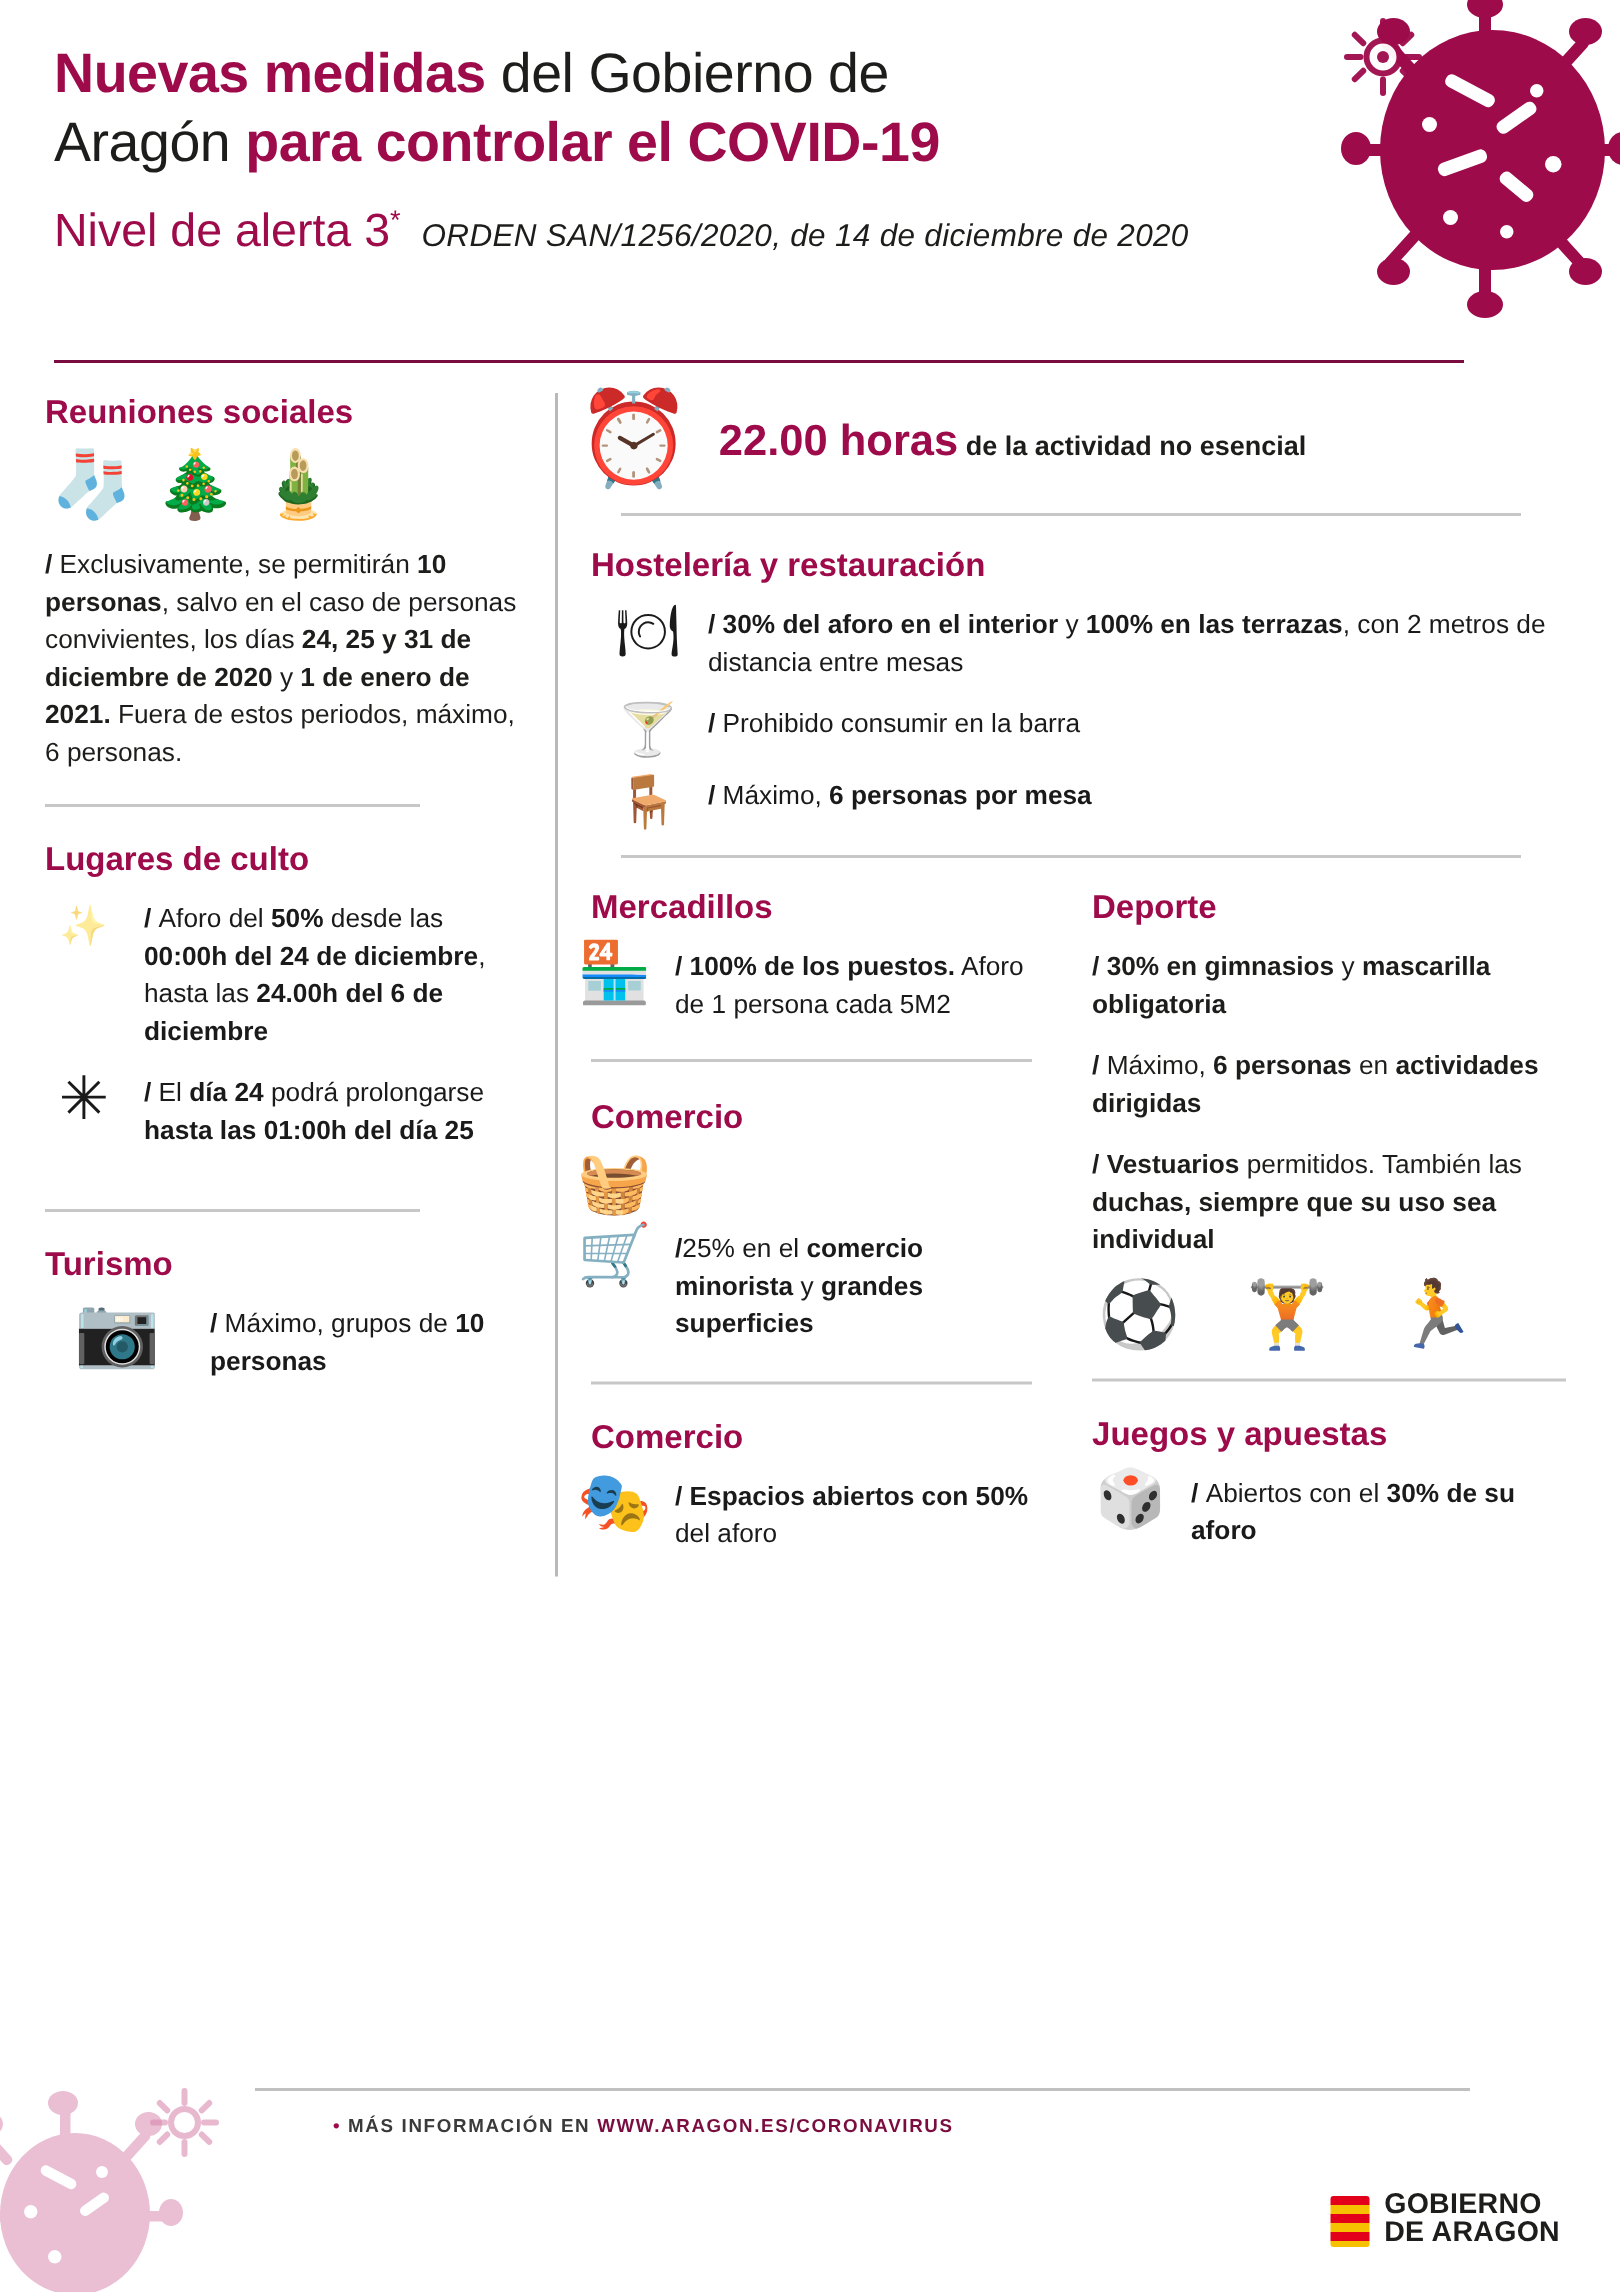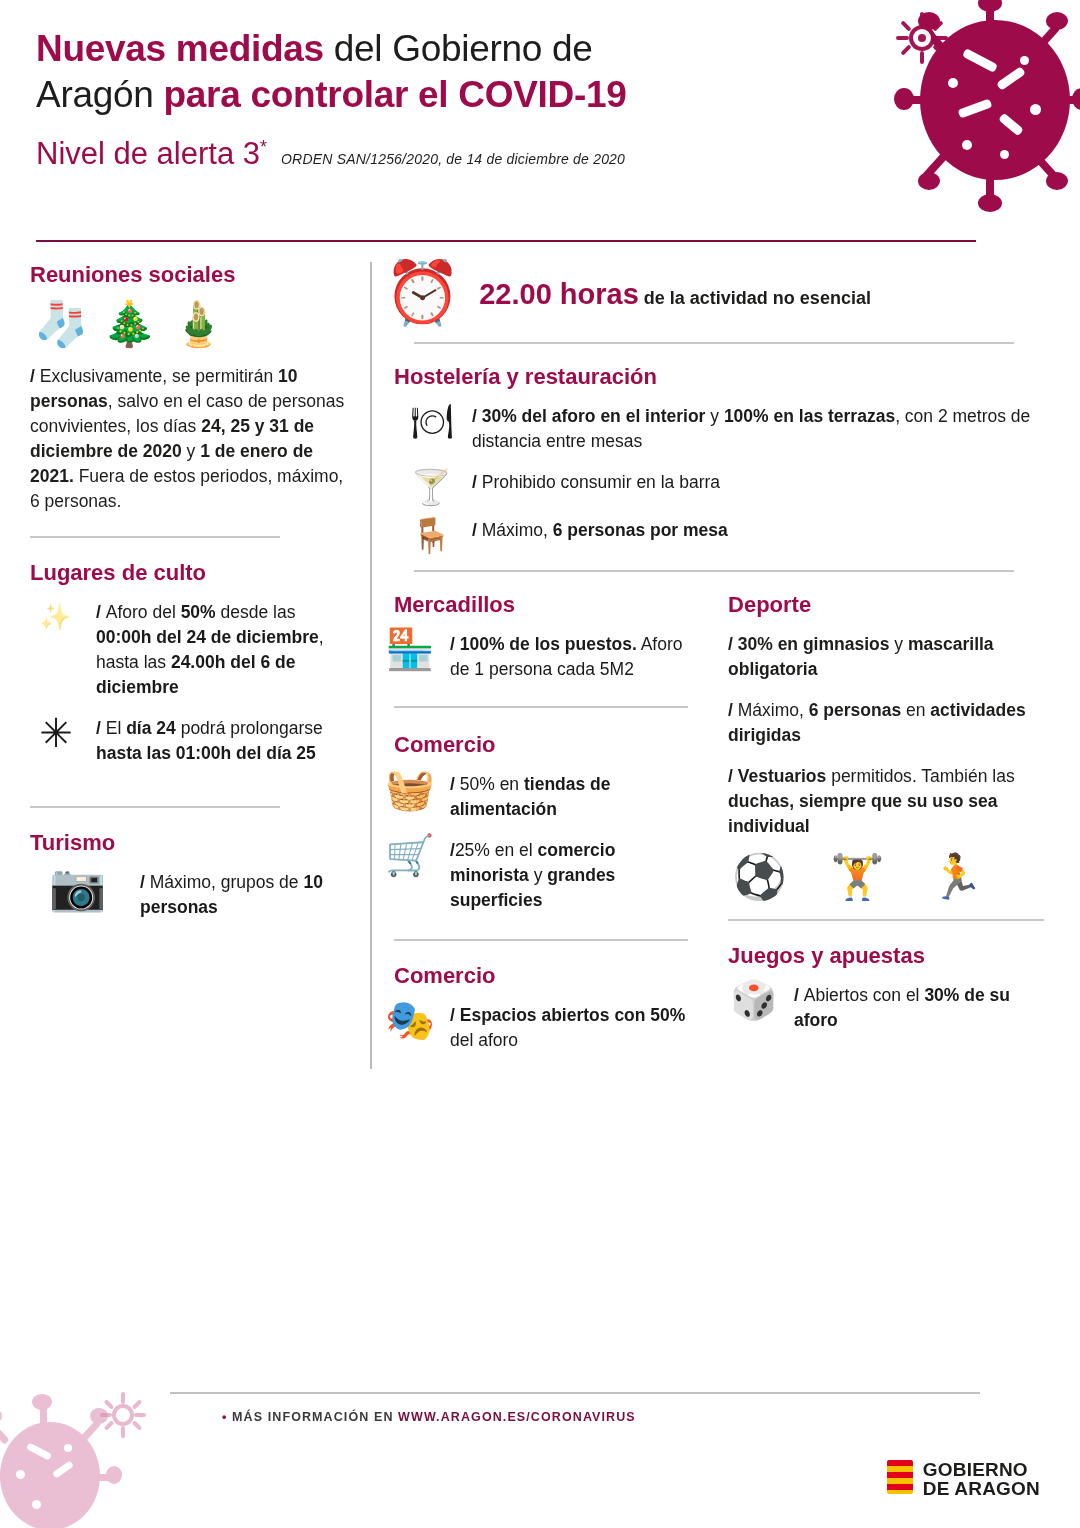--- a/index.html
+++ b/index.html
@@ -74,21 +74,21 @@
     align-items: baseline;
     gap: 14px;
   }
   .alert {
     font-size: 31px;
     color: #9e0b4a;
     font-weight: normal;
   }
   .alert sup { font-size: 18px; }
   .orden {
-    font-size: 14px;
+    font-size: 21px;
     font-style: italic;
     color: #1d1d1b;
     letter-spacing: 0.2px;
   }
   .hrule {
     position: absolute;
     left: 36px;
     top: 240px;
     width: 940px;
     height: 2px;
@@ -199,21 +199,21 @@
     font-weight: bold;
   }
   .footer-info .url { color: #7a0d3f; }
   .footer-info .dot-b { color: #9e0b4a; }
 
   .gob {
     position: absolute;
     right: 40px;
     top: 1460px;
     display: flex;
-    align-items: flex-start;
+    align-items: flex-end;
     gap: 10px;
   }
   .gob .flag {
     width: 26px;
     height: 34px;
     background: repeating-linear-gradient(
       to bottom,
       #e2001a 0 6px,
       #f6c200 6px 12px
     );
@@ -392,21 +392,20 @@
           <div class="bullet">
             <div class="ic" style="font-size:40px;">🏪</div>
             <div class="tx"><b>/ </b><b>100% de los puestos.</b><span> Aforo de 1 persona cada 5M2</span></div>
           </div>
 
           <div class="divider" style="margin:24px 10px;"></div>
 
           <h2 class="sec" style="margin-left:10px;">Comercio</h2>
           <div class="bullet">
             <div class="ic" style="font-size:40px;">🧺</div>
-            <div class="tx"><b>/ </b><span>50%</span><span> en </span><b>tiendas de alimentación</b></div>
           </div>
           <div class="bullet">
             <div class="ic" style="font-size:40px;">🛒</div>
             <div class="tx"><b>/</b><span>25%</span><span> en el </span><b>comercio minorista</b><span> y </span><b>grandes superficies</b></div>
           </div>
 
           <div class="divider" style="margin:26px 10px 22px 10px;"></div>
 
           <h2 class="sec" style="margin-left:10px;">Comercio</h2>
           <div class="bullet">

